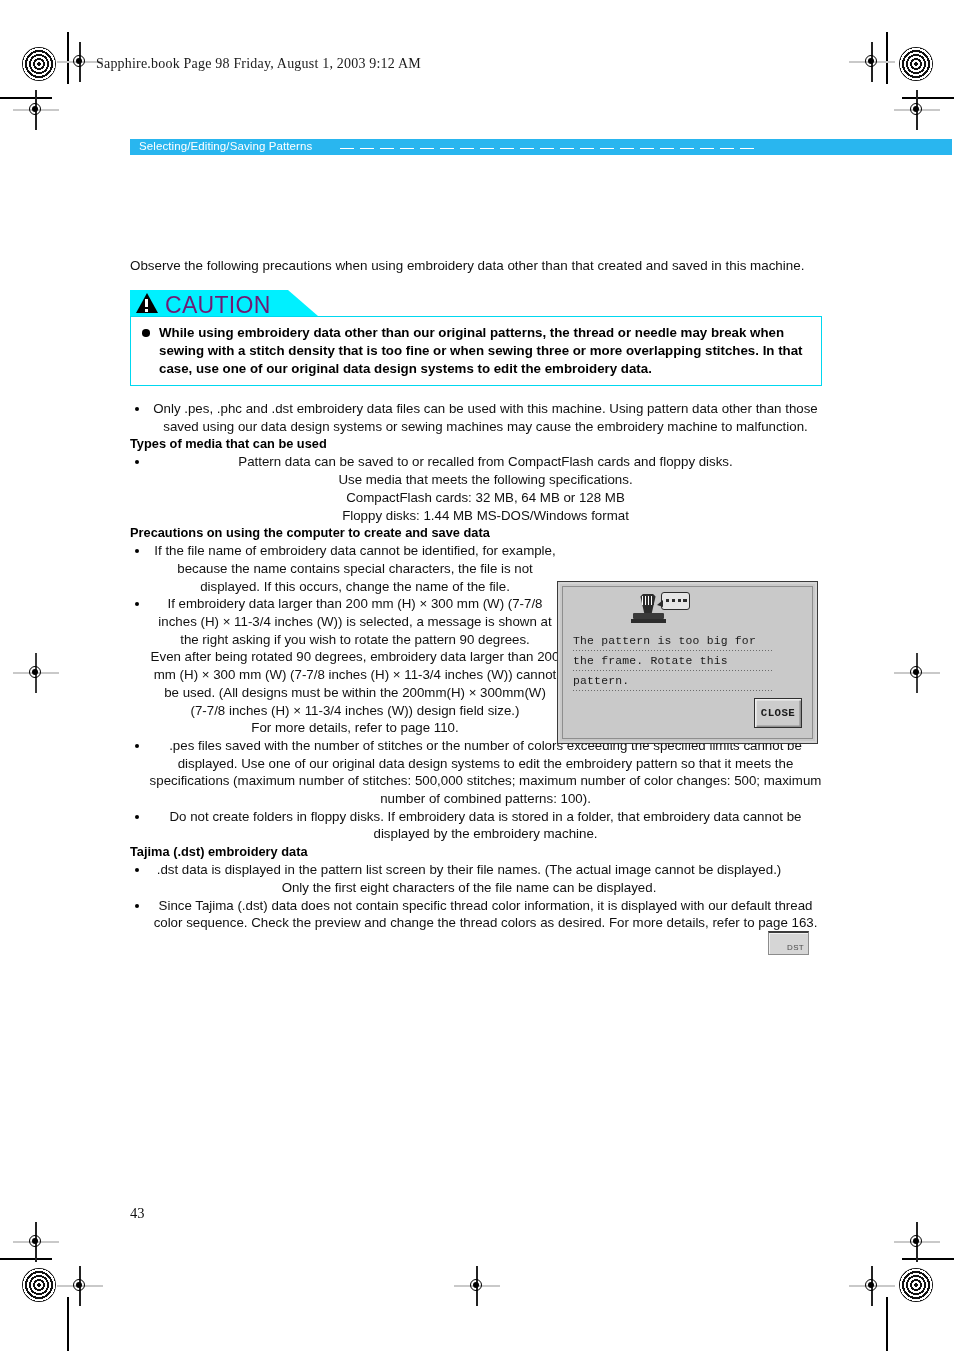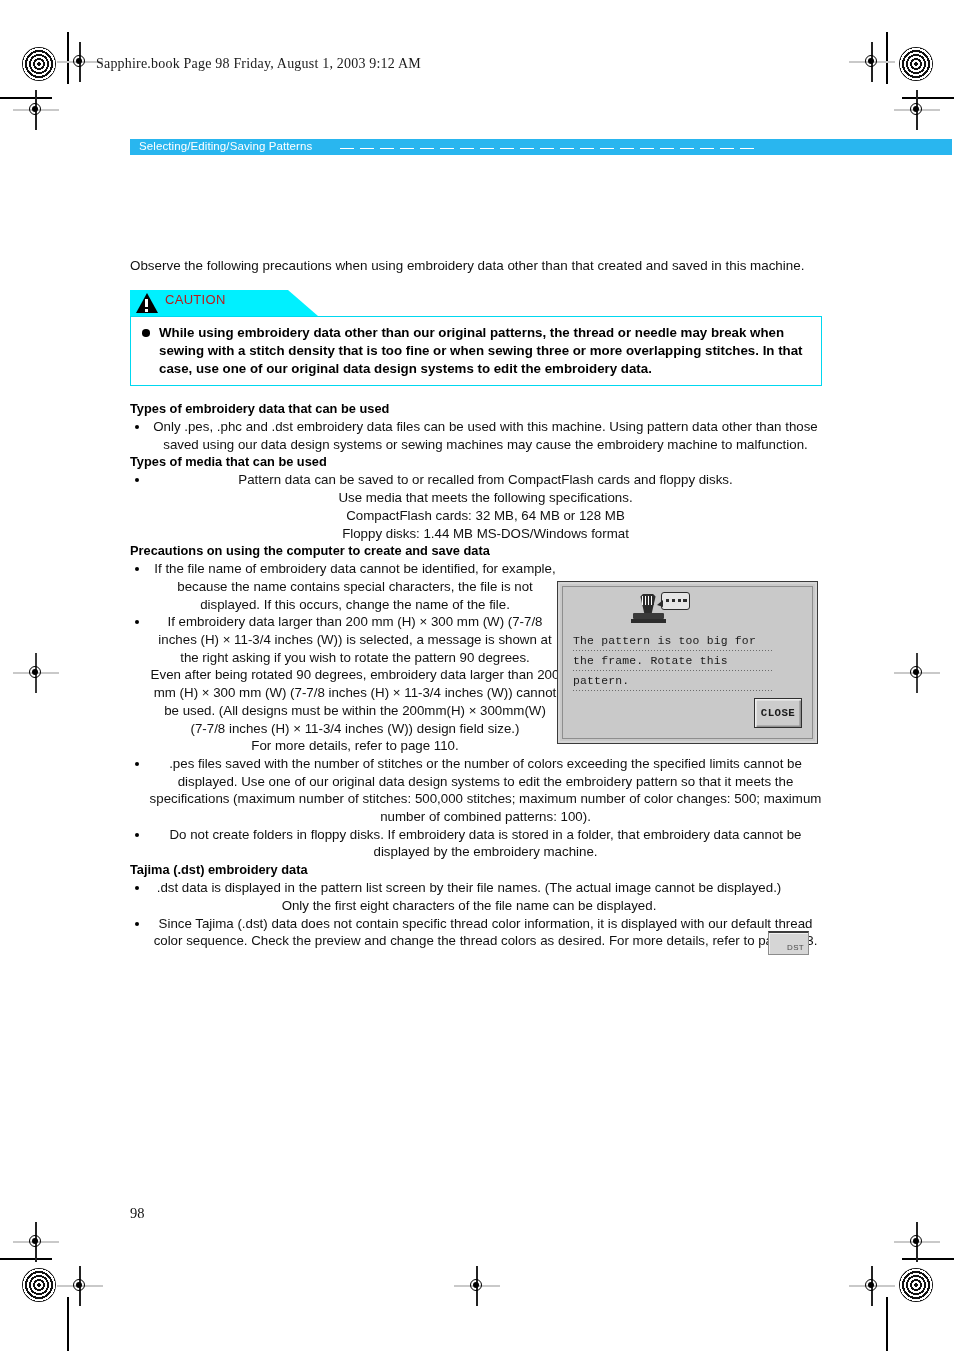--- a/index.html
+++ b/index.html
@@ -176,22 +176,22 @@
   .caution-bang::after {
     content: "";
     position: absolute;
     left: 0; top: 10px;
     width: 3px; height: 3px;
     background: #ffffff;
   }
   .caution-label {
     position: absolute;
     left: 35px; top: 2px;
-    font-size: 13px;
-    color: #b91c1c;
+    font-size: 23px;
+    color: #701a75;
     letter-spacing: 0.3px;
     text-align: center;
   }
   .caution-box {
     border: 1.6px solid #00d8f0;
     box-sizing: border-box;
     width: 692px;
     padding: 7px 10px 8px 10px;
     background: #ffffff;
   }
@@ -506,21 +506,20 @@
     <div class="caution-box">
       <div class="caution-item">
         <span class="bullet"></span>
         <span>While using embroidery data other than our original patterns, the thread or needle may break when sewing with a stitch density that is too fine or when sewing three or more overlapping stitches. In that case, use one of our original data design systems to edit the embroidery data.</span>
       </div>
     </div>
   </div>
 
   <div class="body">
 
-    <h3 class="subhead">Types of embroidery data that can be used</h3>
     <ul class="blist">
       <li>
         <span class="bdot"></span>
         <span>Only .pes, .phc and .dst embroidery data files can be used with this machine. Using pattern data other than those saved using our data design systems or sewing machines may cause the embroidery machine to malfunction.</span>
       </li>
     </ul>
 
     <h3 class="subhead">Types of media that can be used</h3>
     <ul class="blist">
       <li>
@@ -594,15 +593,15 @@
       </div>
 
       <div class="lcd-close">CLOSE</div>
     </div>
   </div>
 
   <div class="dst-key">
     <span>DST</span>
   </div>
 
-  <div class="folio">98</div>
+  <div class="folio">43</div>
 
 </div>
 
 </body></html>

